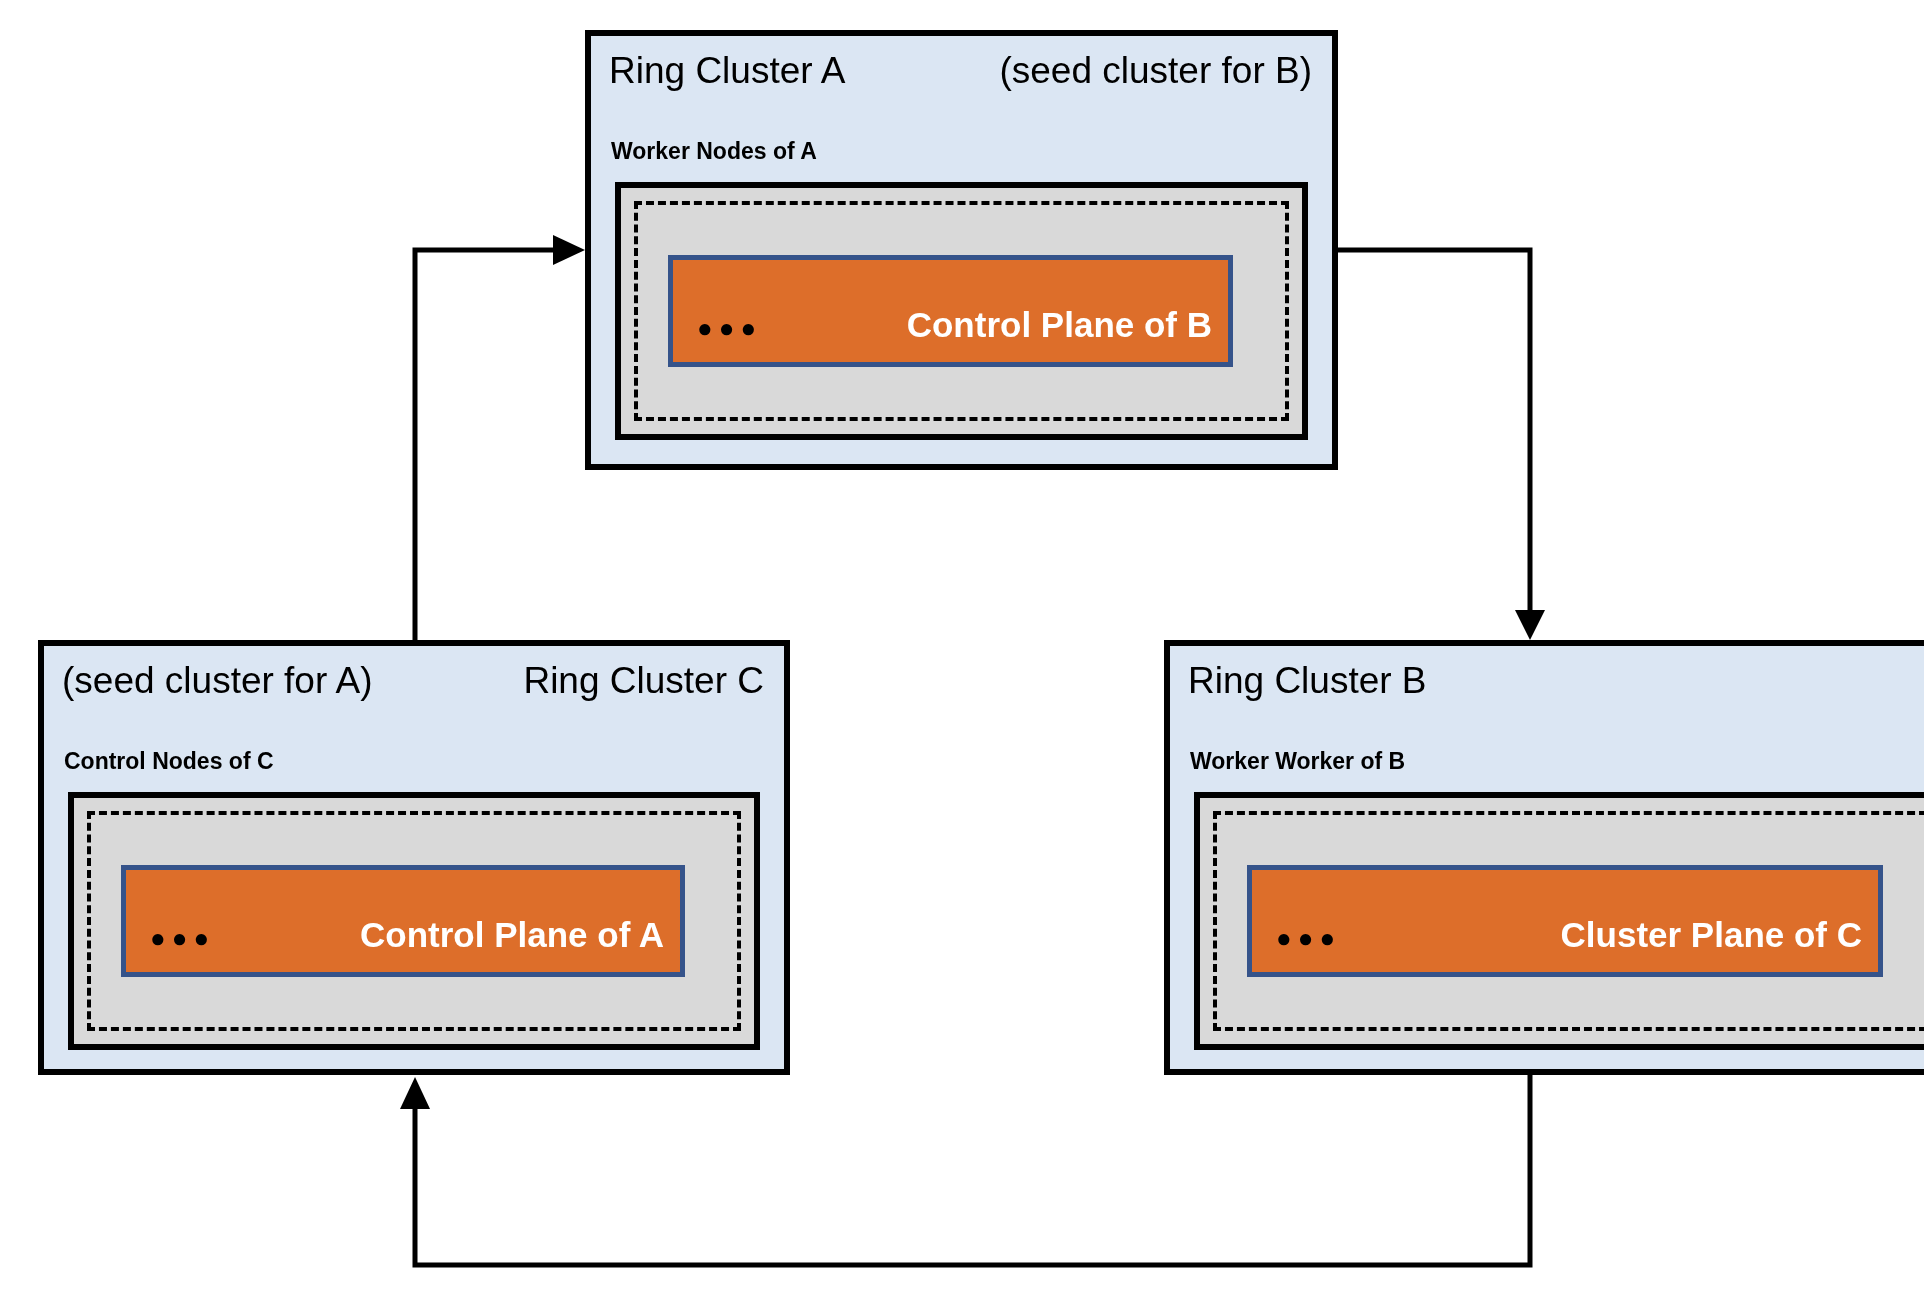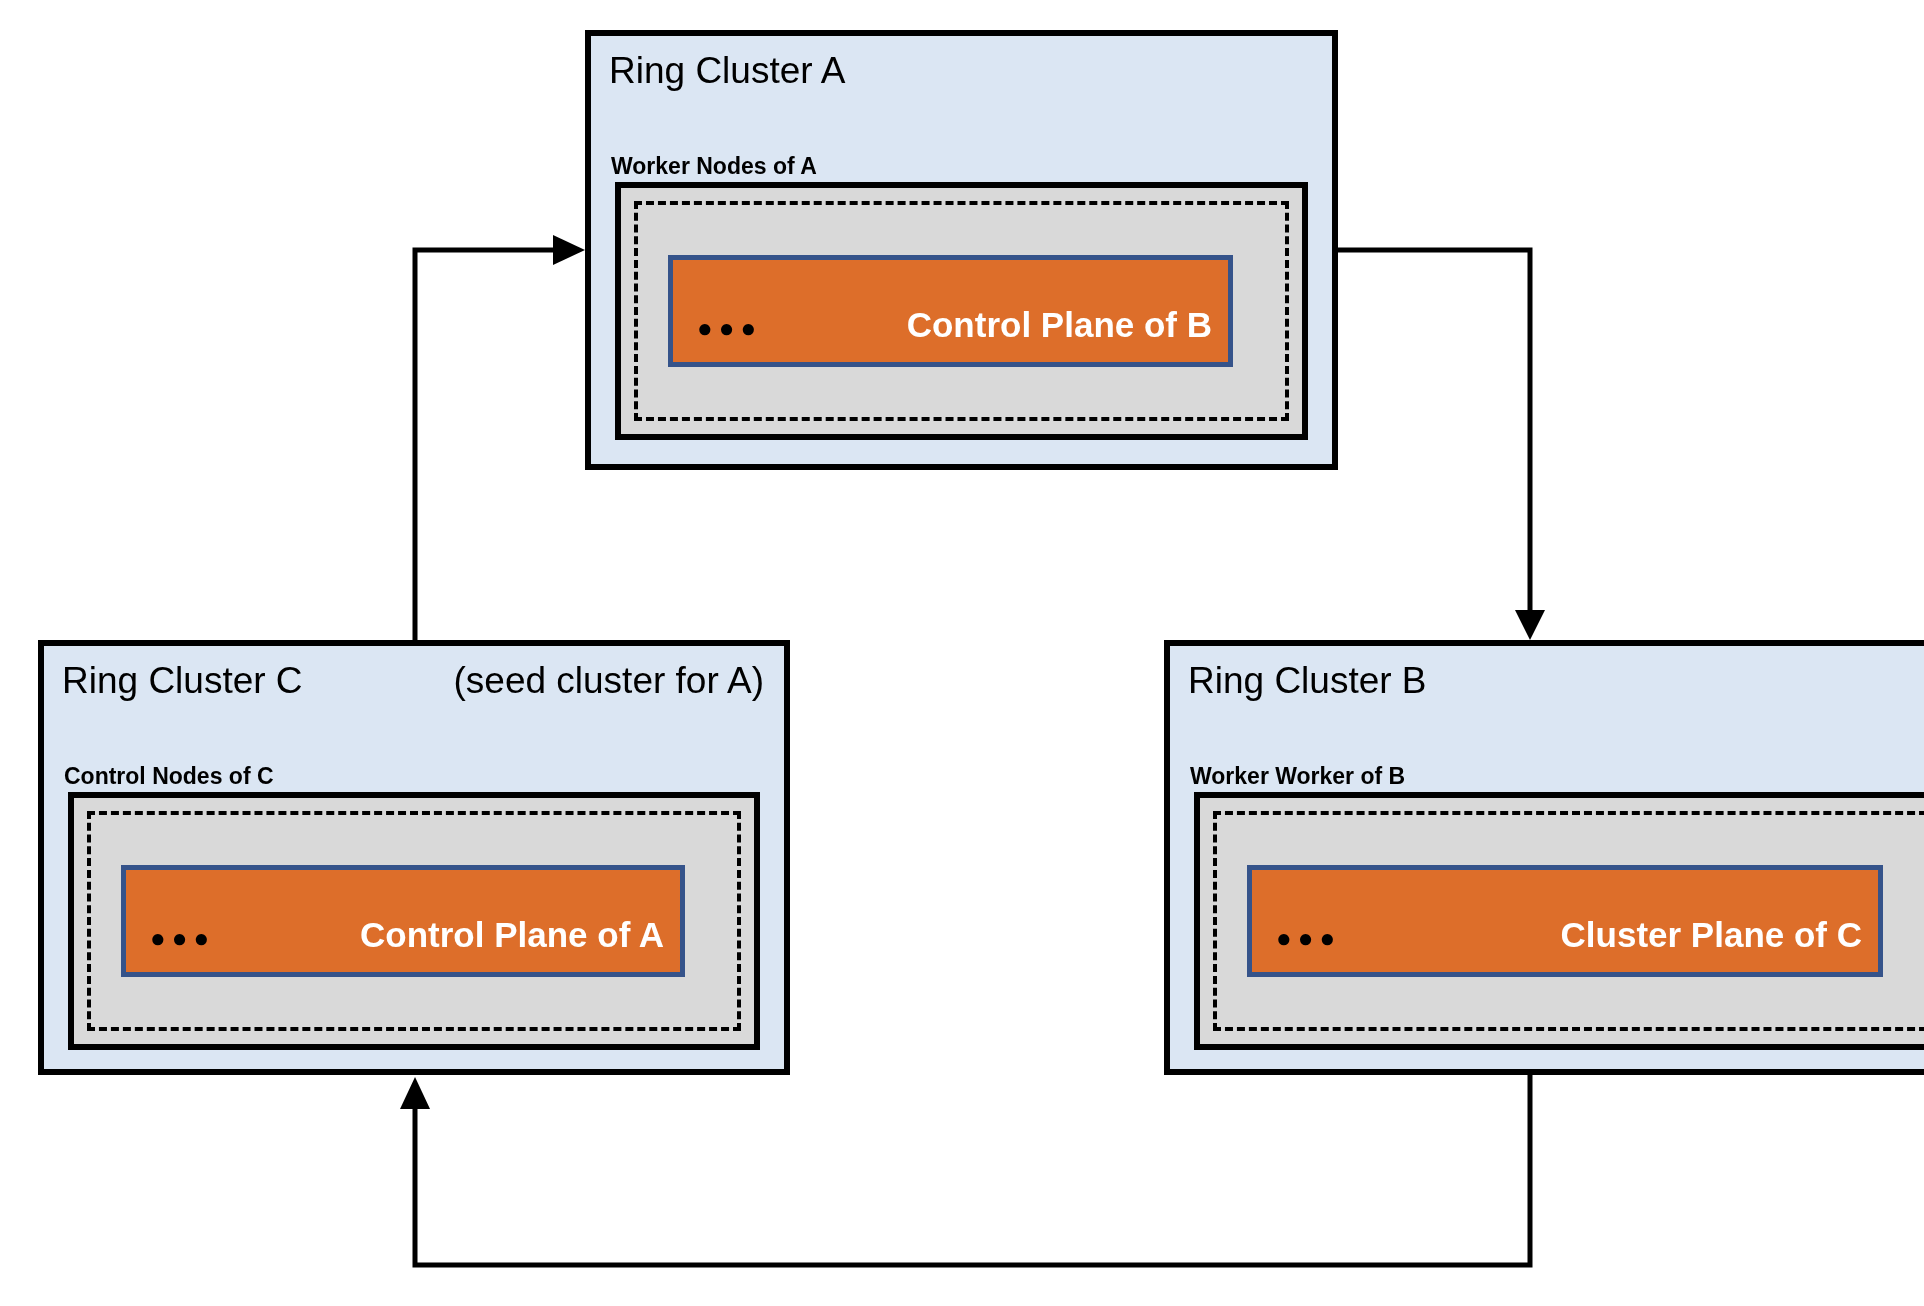--- a/index.html
+++ b/index.html
@@ -37,21 +37,21 @@
   .pos-b{left:1164px;top:640px;width:824px;height:435px;}
   .title-row{
     position:absolute;left:18px;right:20px;top:12px;
     display:flex;justify-content:space-between;align-items:baseline;
     font-size:37px;line-height:1.25;color:var(--text);
     white-space:nowrap;
     gap:40px;
   }
   .worker-label{
     position:absolute;left:20px;top:102px;
-    font-size:23px;font-weight:bold;color:var(--text);line-height:1.2;margin-top:15px;
+    font-size:23px;font-weight:bold;color:var(--text);line-height:1.2;
   }
   .worker-panel{
     position:absolute;left:24px;right:24px;top:146px;height:258px;
     background:var(--panel-bg);
     border:6px solid var(--panel-border);
     box-sizing:border-box;
   }
   .dashed-rect{
     position:absolute;left:13px;right:13px;top:13px;bottom:13px;
     border:4px dashed var(--dashed-border);
@@ -90,36 +90,37 @@
     </g>
     <g>
       <path d="M 1530 1075 L 1530 1265 L 415 1265 L 415 1106"></path>
       <polygon points="400,1109 430,1109 415,1077"></polygon>
     </g>
   </svg>
 
   <div class="cluster pos-a">
     <div class="title-row">
       <span>Ring Cluster A</span>
+      <span>(seed cluster for B)</span>
     </div>
     <div class="worker-label">Worker Nodes of A</div>
     <div class="worker-panel">
       <div class="dashed-rect">
         <div class="control-plane">
           <span class="dots">●●●</span>
           <span class="cp-label">Control Plane of B</span>
         </div>
       </div>
     </div>
   </div>
 
   <div class="cluster pos-c">
     <div class="title-row">
+      <span>(seed cluster for A)</span>
       <span>Ring Cluster C</span>
-      <span>(seed cluster for A)</span>
     </div>
     <div class="worker-label">Control Nodes of C</div>
     <div class="worker-panel">
       <div class="dashed-rect">
         <div class="control-plane">
           <span class="dots">●●●</span>
           <span class="cp-label">Control Plane of A</span>
         </div>
       </div>
     </div>

